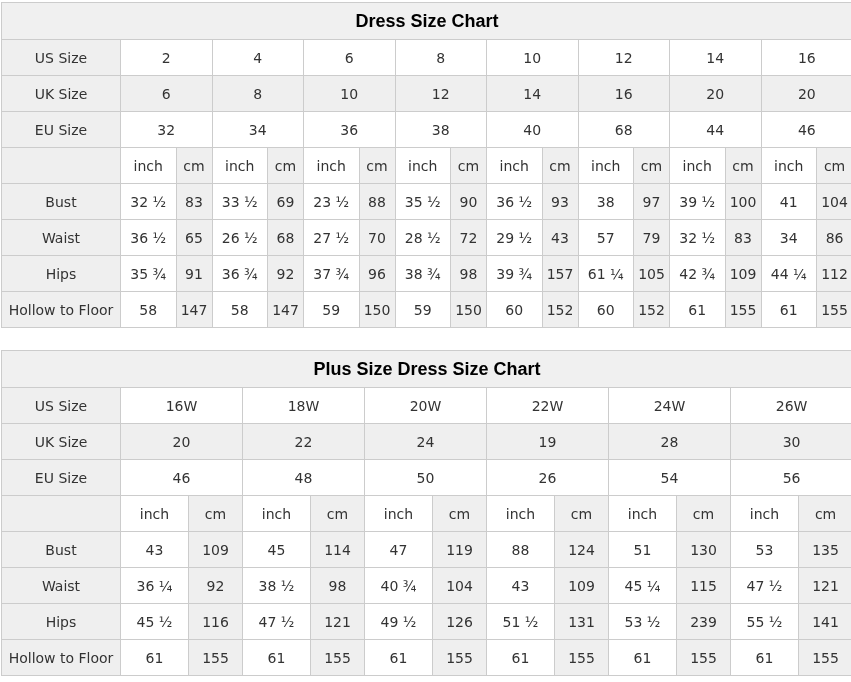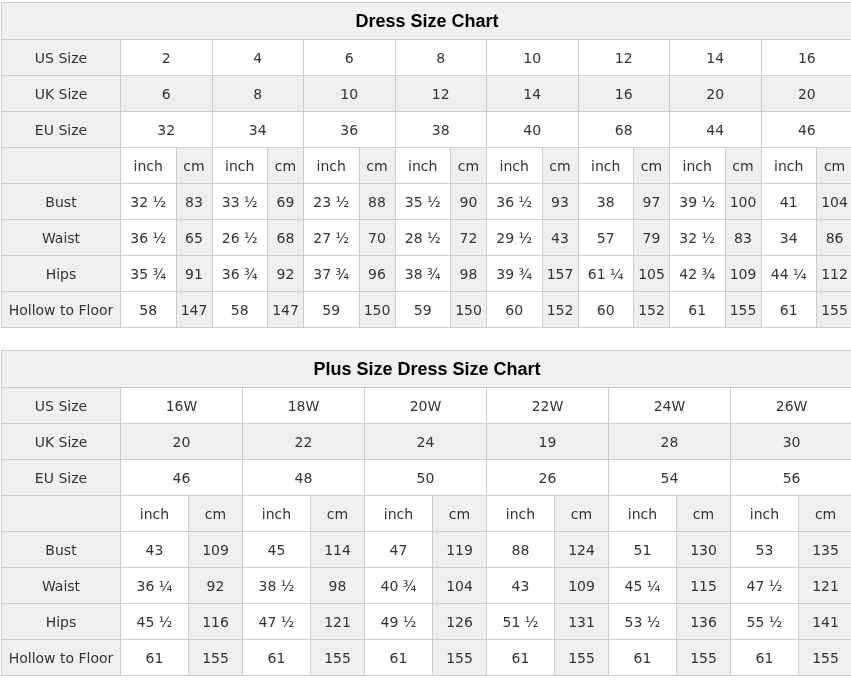--- a/index.html
+++ b/index.html
@@ -305,21 +305,21 @@
           <td class="label-cell">Hips</td>
           <td class="value-cell">45 ½</td>
           <td class="value-cell shaded">116</td>
           <td class="value-cell">47 ½</td>
           <td class="value-cell shaded">121</td>
           <td class="value-cell">49 ½</td>
           <td class="value-cell shaded">126</td>
           <td class="value-cell">51 ½</td>
           <td class="value-cell shaded">131</td>
           <td class="value-cell">53 ½</td>
-          <td class="value-cell shaded">136</td>
+          <td class="value-cell shaded">239</td>
           <td class="value-cell">55 ½</td>
           <td class="value-cell shaded">141</td>
         </tr>
         <tr>
           <td class="label-cell">Hollow to Floor</td>
           <td class="value-cell">61</td>
           <td class="value-cell shaded">155</td>
           <td class="value-cell">61</td>
           <td class="value-cell shaded">155</td>
           <td class="value-cell">61</td>

